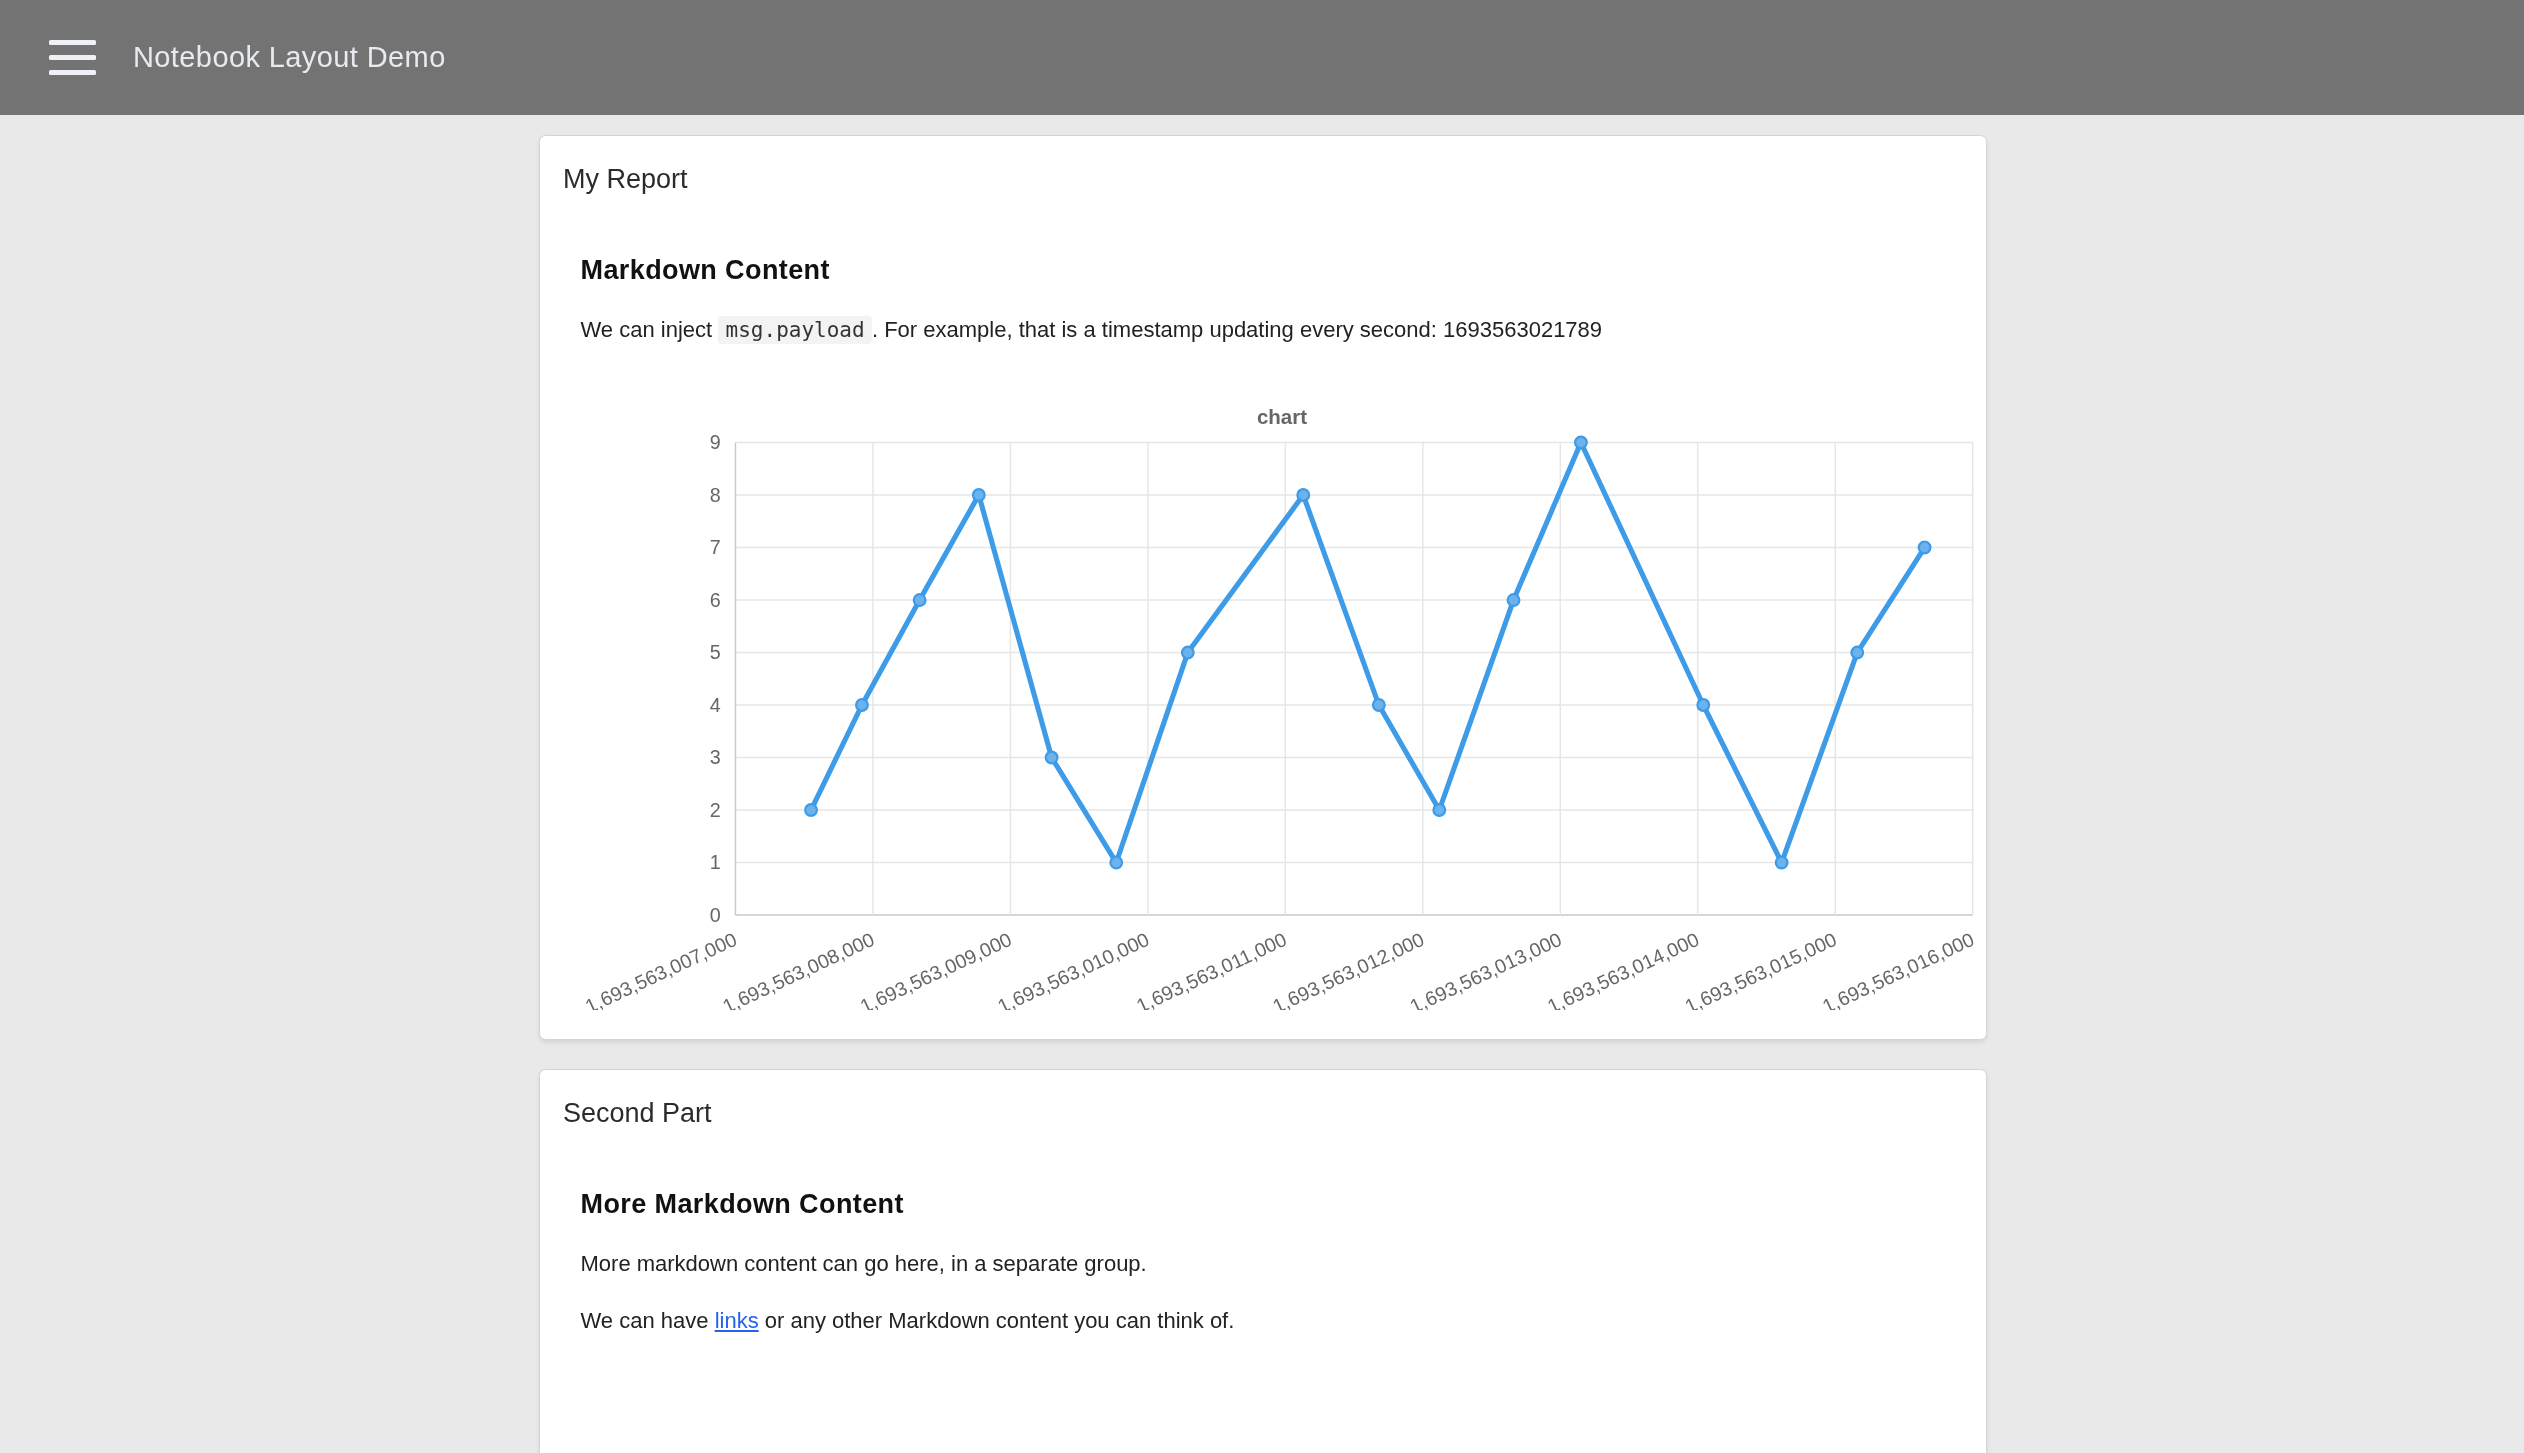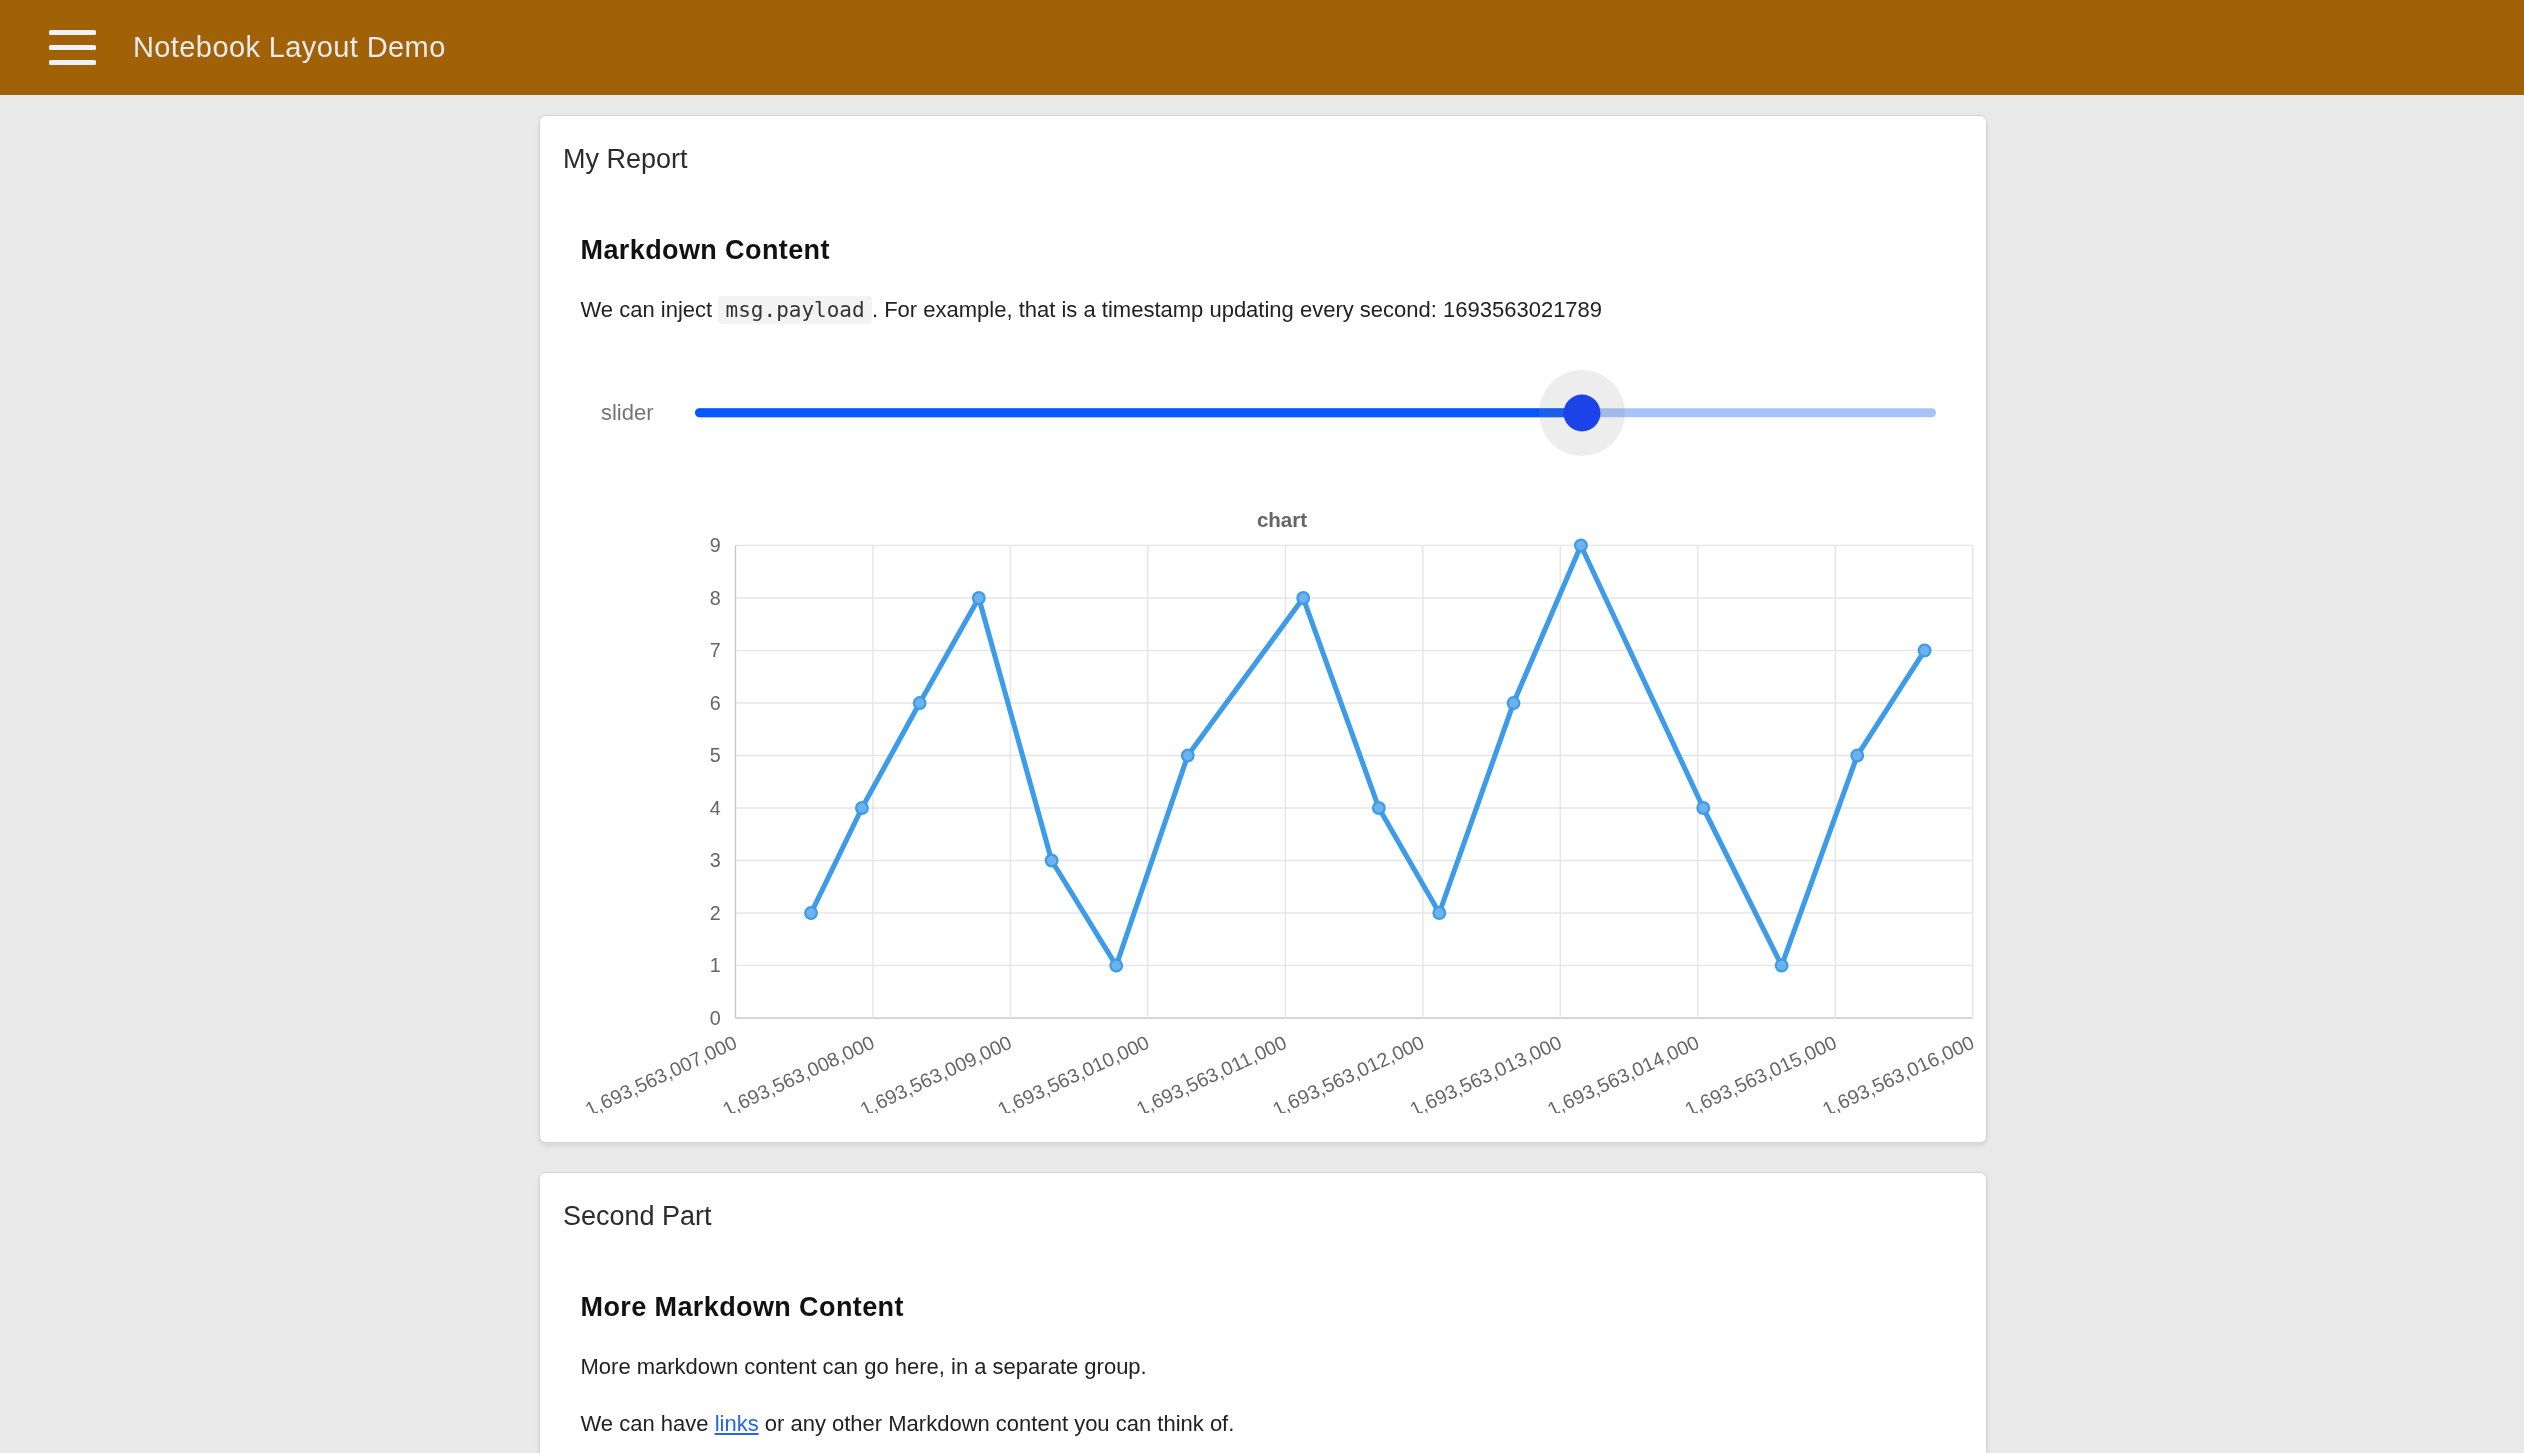--- a/index.html
+++ b/index.html
@@ -5,21 +5,21 @@
   * { margin:0; padding:0; box-sizing:border-box; }
   html,body { width:2525px; height:1454px; overflow:hidden; }
   body {
     background:#e9e9e9;
     font-family:"Liberation Sans", sans-serif;
     color:#222;
   }
 
   
   .appbar {
-    height:95px; background:#a16207;
+    height:115px; background:#737373;
     display:flex; align-items:center;
     padding:0 37px;
   }
   .menu-btn {
     width:70px; height:70px; border:none; background:transparent;
     display:flex; flex-direction:column; justify-content:center; gap:9.5px;
     cursor:pointer; padding:0 11.7px;
   }
   .menu-btn span { display:block; height:5.1px; width:47px; background:#eef1f5; border-radius:1.5px; }
   .appbar-title {
@@ -94,29 +94,20 @@
 
   <section class="card">
     <div class="card-title">My Report</div>
 
     <div class="md">
       <h1>Markdown Content</h1>
 
 
       <p><span>We can inject </span><code>msg.payload</code><span>. For example, that is a timestamp updating every second: </span><span>1693563021789</span></p>
 
-      <div class="slider-row">
-        <div class="slider-label">slider</div>
-        <div class="slider-track-wrap">
-          <div class="slider-track" id="slider-track" style="background: rgb(167, 195, 249);"></div>
-          <div class="slider-fill" id="slider-fill" style="background: rgb(4, 86, 253); width: 71.5%;"></div>
-          <div class="slider-halo" id="slider-halo" style="left: 71.5%;"></div>
-          <div class="slider-thumb" id="slider-thumb" style="left: 71.5%; background: rgb(28, 67, 232);"></div>
-        </div>
-      </div>
 
       <div class="chart-block">
         <div class="chart-title">chart</div>
         <svg class="chart-svg" id="line-chart" width="1403" height="577" viewBox="0 0 1920 790">
             <line x1="211" y1="660" x2="1905" y2="660" stroke="#c9c9c9" stroke-width="2"></line>
             <text x="191" y="669" text-anchor="end" font-size="27" fill="#666666">0</text>
             <line x1="211" y1="588.1111111111111" x2="1905" y2="588.1111111111111" stroke="#e6e6e6" stroke-width="2"></line>
             <text x="191" y="597.1111111111111" text-anchor="end" font-size="27" fill="#666666">1</text>
             <line x1="211" y1="516.2222222222222" x2="1905" y2="516.2222222222222" stroke="#e6e6e6" stroke-width="2"></line>
             <text x="191" y="525.2222222222222" text-anchor="end" font-size="27" fill="#666666">2</text>

